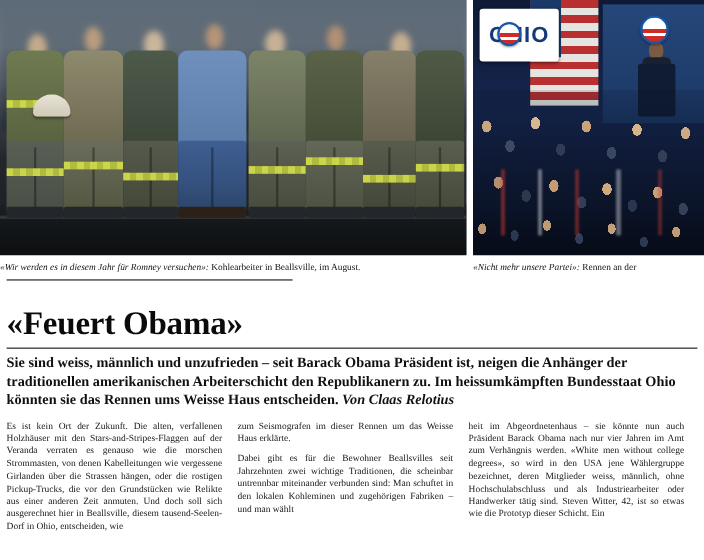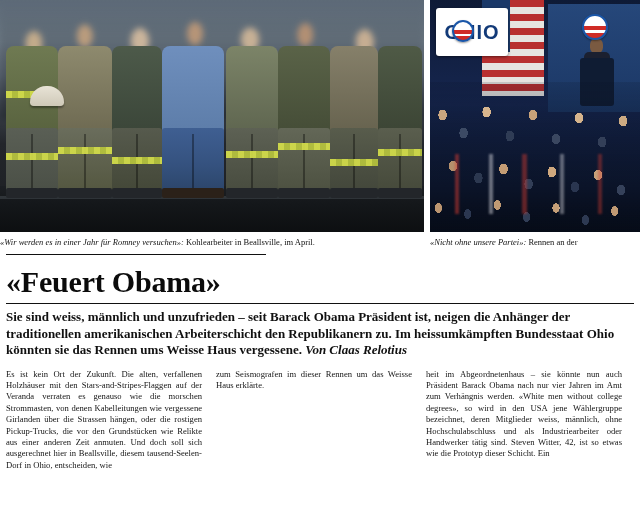--- a/index.html
+++ b/index.html
@@ -214,21 +214,21 @@
   }
   .rule-short { width: 260px; }
   .headline-wrap { padding: 0 0 0 6px; }
   .headline {
     font-family: "Liberation Serif", serif;
     font-weight: bold;
     font-size: 30px;
     line-height: 34px;
     letter-spacing: -0.2px;
     color: #0b0b0b;
-    margin: 10px 0 4px 0;
+    margin: 23px 0 4px 0;
   }
   .rule-full { width: 628px; height: 1px; background: #111; }
   .lead {
     font-family: "Liberation Serif", serif;
     font-weight: bold;
     font-size: 13px;
     line-height: 16.5px;
     color: #111;
     margin: 5px 0 0 0;
     width: 626px;
@@ -361,42 +361,43 @@
     <div class="obama-o" style="left:22px;top:20px;"></div>
     <div class="obama-o" style="left:152px;top:14px;width:26px;height:26px;"></div>
 
     <div class="ps-crowd"></div>
     <div class="ps-usa-flaglets"></div>
   </div>
 </div>
 
 <div class="caption-row">
   <div class="caption cap-main">
-    <i>«Wir werden es in einer Jahr für Romney versuchen»:</i><span> Kohlearbeiter in Beallsville, im April.</span>
+    <i>«Wir werden es in diesem Jahr für Romney versuchen»:</i><span> Kohlearbeiter in Beallsville, im August.</span>
   </div>
   <div class="caption cap-side">
-    <i>«Nicht ohne unsere Partei»:</i><span> Rennen an  der</span>
+    <i>«Nicht mehr unsere Partei»:</i><span> Rennen an  der</span>
   </div>
 </div>
 
 <div class="headline-wrap">
   <div class="rule rule-short" style="margin-top:6px;"></div>
   <h1 class="headline">«Feuert Obama»</h1>
   <div class="rule-full"></div>
-  <p class="lead"><span>Sie sind weiss, männlich und unzufrieden – seit Barack Obama Präsident ist, neigen die Anhänger der traditionellen amerikanischen Arbeiterschicht den Republikanern zu. Im heissumkämpften Bundesstaat Ohio könnten sie das Rennen ums Weisse Haus vergessene. </span><span class="byline">Von Claas Relotius</span></p>
+  <p class="lead"><span>Sie sind weiss, männlich und unzufrieden – seit Barack Obama Präsident ist, neigen die Anhänger der traditionellen amerikanischen Arbeiterschicht den Republikanern zu. Im heissumkämpften Bundesstaat Ohio könnten sie das Rennen ums Weisse Haus entscheiden. </span><span class="byline">Von Claas Relotius</span></p>
 </div>
 
 <div class="columns">
 
   <div class="col">
     <p>Es ist kein Ort der Zukunft. Die alten, verfallenen Holzhäuser mit den Stars-and-Stripes-Flaggen auf der Veranda verraten es genauso wie die morschen Strommasten, von denen Kabelleitungen wie vergessene Girlanden über die Strassen hängen, oder die rostigen Pickup-Trucks, die vor den Grundstücken wie Relikte aus einer anderen Zeit anmuten. Und doch soll sich ausgerechnet hier in Beallsville, diesem tausend-Seelen-Dorf in Ohio, entscheiden, wie</p>
   </div>
 
   <div class="col">
     <p>zum Seismografen im dieser Rennen um das Weisse Haus erklärte.</p>
+    <p>Dabei gibt es für die Bewohner Beallsvilles seit Jahrzehnten zwei wichtige Traditionen, die scheinbar untrennbar miteinander verbunden sind: Man schuftet in den lokalen Kohleminen und zugehörigen Fabriken – und man wählt</p>
   </div>
 
   <div class="col">
     <p>heit im Abgeordnetenhaus – sie könnte nun auch Präsident Barack Obama nach nur vier Jahren im Amt zum Verhängnis werden. «White men without college degrees», so wird in den USA jene Wählergruppe bezeichnet, deren Mitglieder weiss, männlich, ohne Hochschulabschluss und als Industriearbeiter oder Handwerker tätig sind. Steven Witter, 42, ist so etwas wie die Prototyp dieser Schicht. Ein</p>
   </div>
 </div>
 
 <div class="torn-shadow"></div>
 <div class="torn-edge"></div>
 <div class="torn-right"></div>

